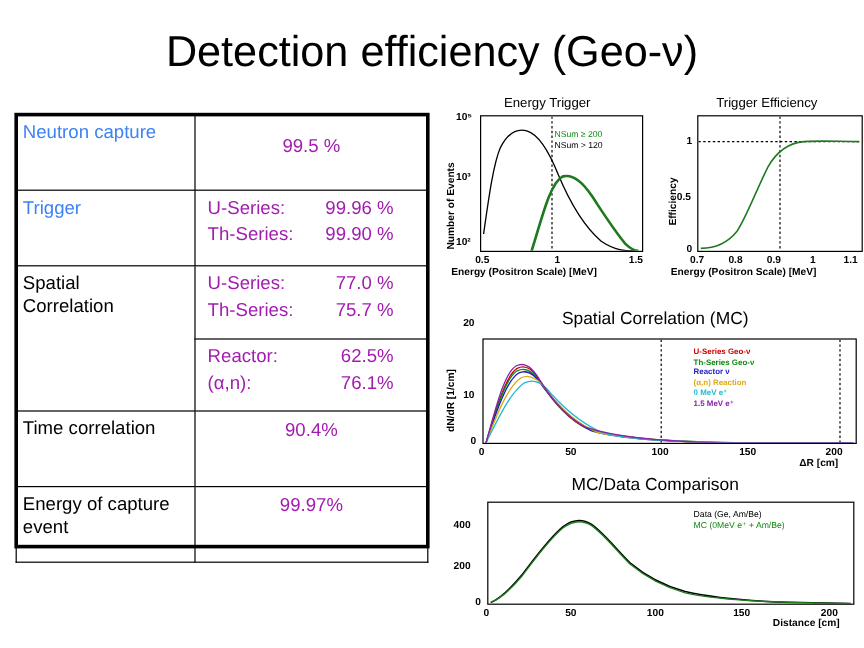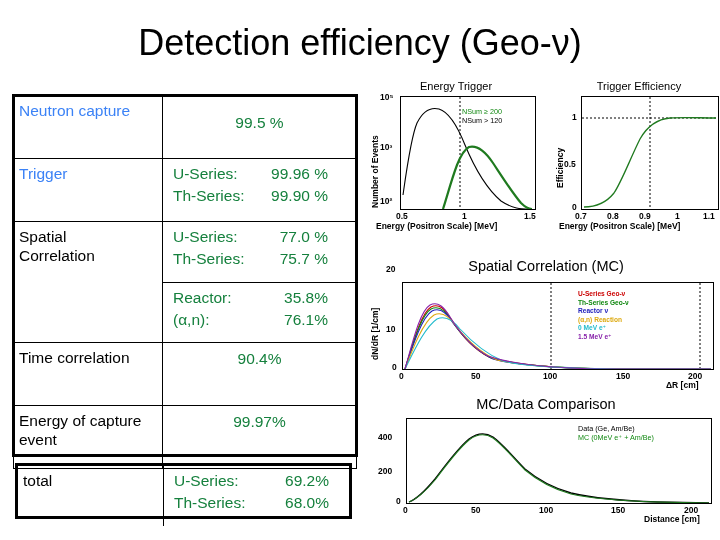--- a/index.html
+++ b/index.html
@@ -24,21 +24,21 @@
   }
   .eff-table td{
     border:1px solid #000;padding:0;vertical-align:top;
   }
   .eff-outer{
     position:absolute;left:12px;top:94px;width:346px;height:363px;
     border:3px solid #000;box-sizing:border-box;pointer-events:none;
   }
   .lbl-cell{width:143px;padding:5px 0 5px 5px !important;font-size:15.5px;line-height:19px;color:#000;}
   .lbl-green{color:#3b82f6;}
-  .val-cell{padding:4px 6px 4px 6px !important;font-size:15.5px;line-height:22px;color:#15803d;}
+  .val-cell{padding:4px 6px 4px 6px !important;font-size:15.5px;line-height:22px;color:#a21caf;}
   .val-center{text-align:center;}
   .kv{display:flex;justify-content:space-between;width:155px;margin-left:4px;}
   .kv .k{white-space:nowrap;}
   .kv .v{white-space:nowrap;}
 
   
   .tot-outer{
     position:absolute;left:15px;top:463px;width:337px;height:56px;
     border:3px solid #000;box-sizing:border-box;
   }
@@ -116,21 +116,21 @@
         <div class="kv">
           <span class="k">Th-Series:</span>
           <span class="v">75.7 %</span>
         </div>
       </td>
     </tr>
     <tr>
       <td class="val-cell">
         <div class="kv">
           <span class="k">Reactor:</span>
-          <span class="v">35.8%</span>
+          <span class="v">62.5%</span>
         </div>
         <div class="kv">
           <span class="k">(α,n):</span>
           <span class="v">76.1%</span>
         </div>
       </td>
     </tr>
     <tr>
       <td class="lbl-cell" style="height:52px;">Time correlation</td>
       <td class="val-cell val-center">
@@ -140,39 +140,20 @@
     <tr>
       <td class="lbl-cell" style="height:52px;">Energy of capture event</td>
       <td class="val-cell val-center">
         <div style="line-height:24px;">99.97%</div>
       </td>
     </tr>
   </tbody>
     </table>
   <div class="eff-outer"></div>
 
-  <div class="tot-outer">
-    <table class="tot-table">
-      <tbody>
-          <tr>
-        <td class="lbl-cell" style="width:140px;height:50px;border:none;border-right:1px solid #000;">total</td>
-        <td class="val-cell" style="border:none;">
-          <div class="kv">
-            <span class="k">U-Series:</span>
-            <span class="v">69.2%</span>
-          </div>
-          <div class="kv">
-            <span class="k">Th-Series:</span>
-            <span class="v">68.0%</span>
-          </div>
-        </td>
-      </tr>
-    </tbody>
-      </table>
-  </div>
 
   <div class="panel" style="left:366px;top:80px;width:172px;height:148px;">
     <div class="ch-title" style="position:absolute;left:10px;top:0;width:160px;">Energy Trigger</div>
     <div class="ylabel-rot b" style="left:4px;top:128px;">Number of Events</div>
     <div class="tick b" style="left:14px;top:12px;">10⁵</div>
     <div class="tick b" style="left:14px;top:62px;">10³</div>
     <div class="tick b" style="left:14px;top:116px;">10²</div>
     <div class="frame" style="left:34px;top:16px;width:136px;height:114px;">
       <svg width="134" height="112" viewBox="0 0 134 112">
         <line x1="59" y1="0" x2="59" y2="112" stroke="#000" stroke-width="1" stroke-dasharray="2,2"></line>

